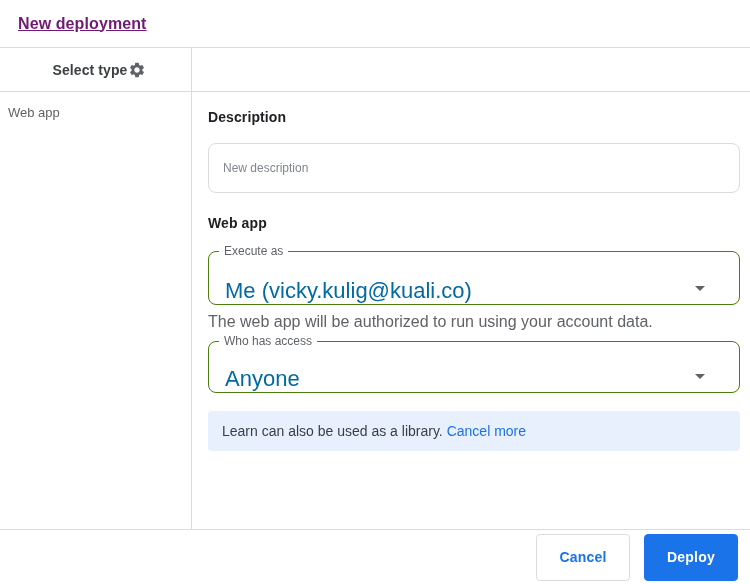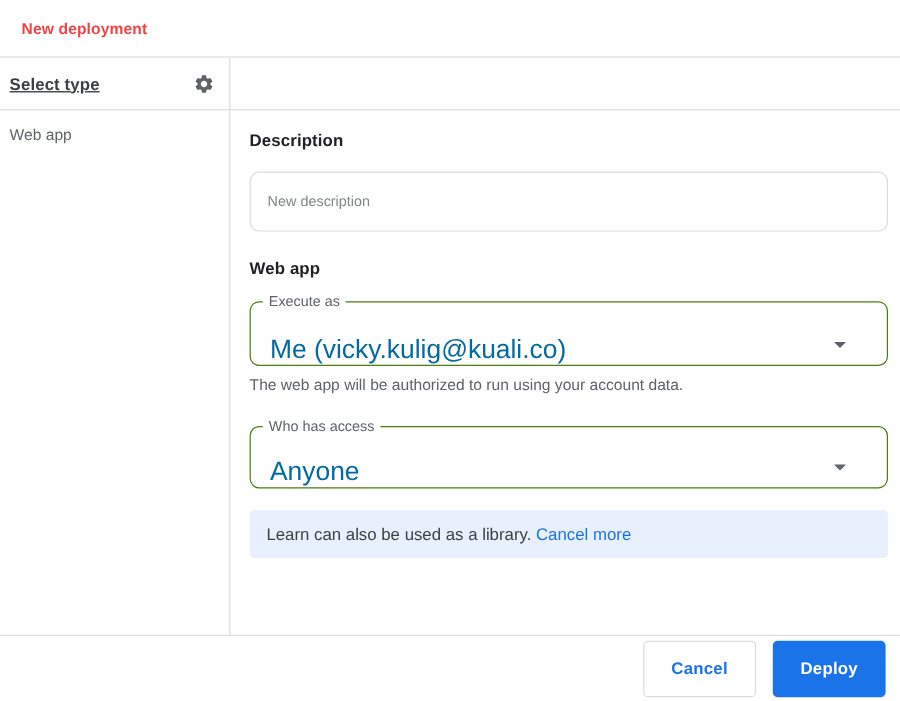--- a/index.html
+++ b/index.html
@@ -12,30 +12,29 @@
   }
   .dialog { width: 750px; height: 584px; display: flex; flex-direction: column; background: #fff; }
 
   
   .title-bar {
     height: 48px; flex: 0 0 48px;
     display: flex; align-items: center;
     padding: 0 18px;
     border-bottom: 1px solid #dadce0;
   }
-  .title { font-size: 13px; font-weight: 700; letter-spacing: .1px; color: #ef4444; }
+  .title { font-size: 16px; font-weight: 700; letter-spacing: .1px; color: #701a75; text-decoration: underline; }
 
   
   .subheader { height: 44px; flex: 0 0 44px; display: flex; border-bottom: 1px solid #dadce0; }
   .subheader-left {
     width: 192px; flex: 0 0 192px;
-    display: flex; align-items: center; justify-content: space-between;
-    padding: 0 12px 0 8px;
+    display: flex; align-items: center; justify-content: center;
+    padding: 0 12px 0 19px;
     border-right: 1px solid #dadce0;
-    text-decoration: underline;
   }
   .subheader-right {
     flex: 1; display: flex; align-items: center; justify-content: space-between;
     padding: 0 9px 0 12px;
   }
   .subheader-label { font-size: 14px; font-weight: 700; color: #3c4043; letter-spacing: .1px; }
   .icon-btn { display: inline-flex; align-items: center; justify-content: center; cursor: pointer; }
   .icon-btn svg { fill: #5f6368; }
 
   
@@ -74,22 +73,22 @@
     cursor: pointer; background: #fff;
   }
   .float-label {
     position: absolute; top: -8px; left: 10px;
     background: #fff; padding: 0 5px;
     font-size: 12px; color: #5f6368; line-height: 15px;
   }
   .select-value { flex: 1; font-size: 22px; color: #0369a1; }
   .arrow svg { fill: #5f6368; }
 
-  .helper { margin-top: 8px; font-size: 13px; color: #5f6368; }
-  .select.second { margin-top: 27px; height: 52px; gap: 32px; }
+  .helper { margin-top: 8px; font-size: 16px; color: #5f6368; }
+  .select.second { margin-top: 10px; height: 52px; gap: 32px; }
 
   .info-box {
     margin-top: 18px;
     height: 40px;
     background: #e8f0fe; border-radius: 4px;
     display: flex; align-items: center;
     padding: 0 14px;
     font-size: 14px; color: #3c4043;
   }
   .link { color: #1a73e8; text-decoration: none; cursor: pointer; }

